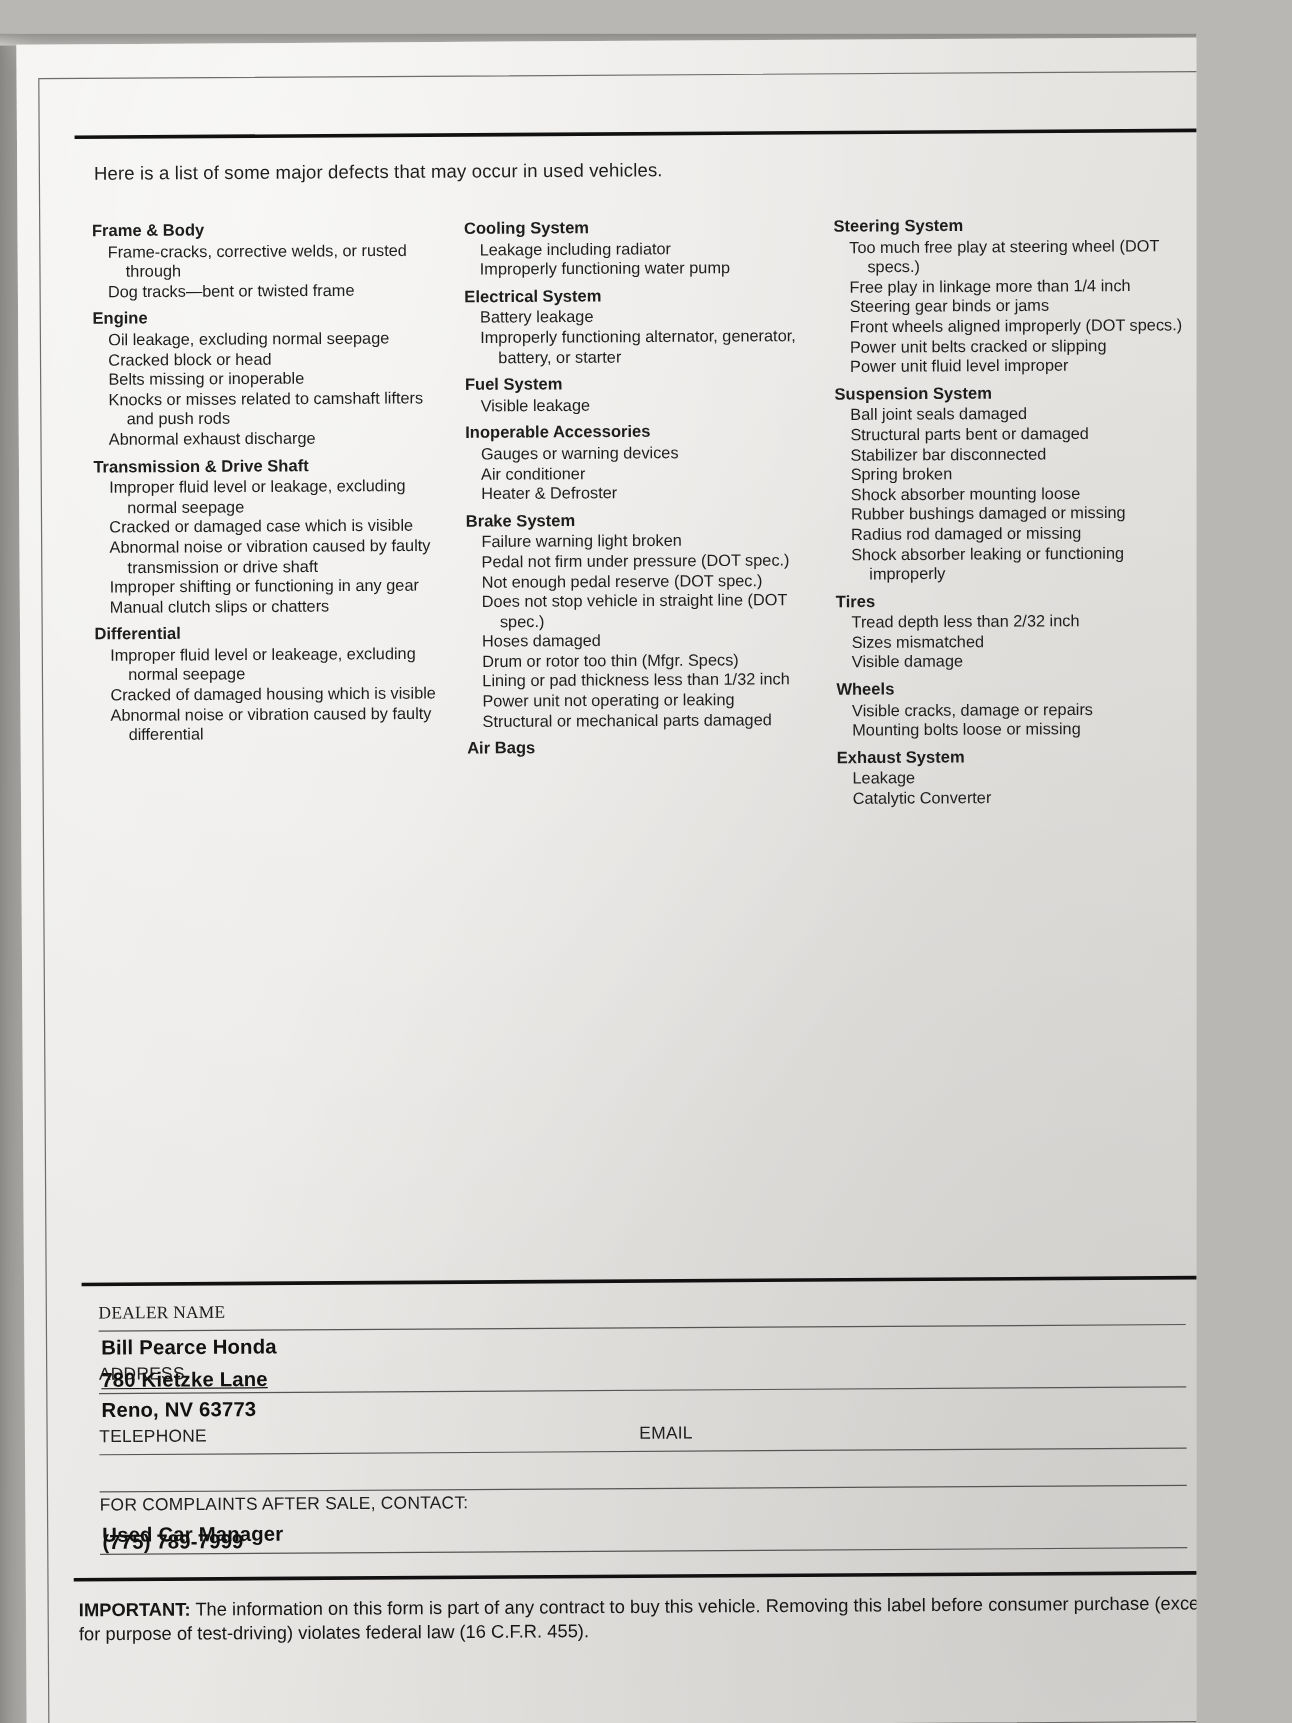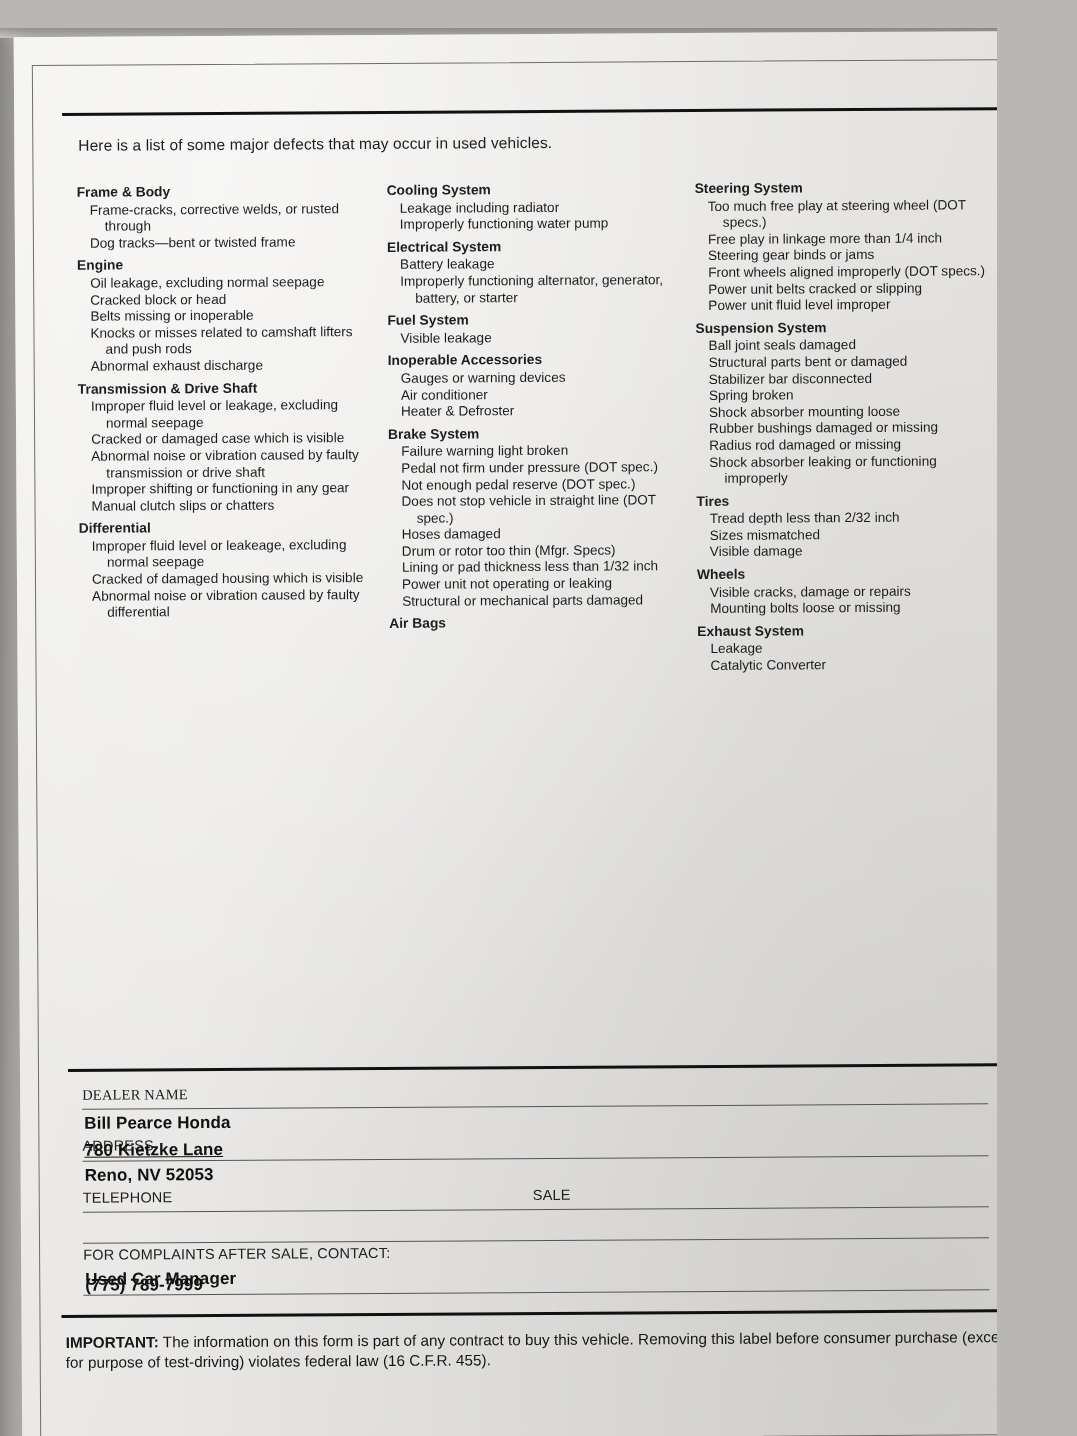--- a/index.html
+++ b/index.html
@@ -369,24 +369,24 @@
 
       <div class="rule-thick" style="left:48px; top:1032px; width:944px;"></div>
 
       <div class="field-label" style="left:62px; top:1050px;font-family:Liberation Serif, serif;">DEALER NAME</div>
       <div class="rule-thin" style="left:62px; top:1072px; width:906px;"></div>
       <div class="field-value" style="left:64px; top:1077px;">Bill Pearce Honda</div>
 
       <div class="field-label" style="left:62px; top:1101px;text-align:right;">ADDRESS</div>
       <div class="rule-thin" style="left:62px; top:1124px; width:906px;"></div>
       <div class="field-value" style="left:64px; top:1104px;text-decoration:underline;">780 Kietzke Lane</div>
-      <div class="field-value" style="left:64px; top:1129px;">Reno, NV 52053</div>
+      <div class="field-value" style="left:64px; top:1129px;">Reno, NV 63773</div>
 
       <div class="field-label" style="left:62px; top:1153px;">TELEPHONE</div>
-      <div class="field-label" style="left:512px; top:1153px;">SALE</div>
+      <div class="field-label" style="left:512px; top:1153px;">EMAIL</div>
       <div class="rule-thin" style="left:62px; top:1175px; width:906px;"></div>
       <div class="field-value" style="left:64px; top:1239px;">(775) 789-7999</div>
       <div class="field-value" style="left:514px; top:1181px;"></div>
 
       <div class="rule-thin" style="left:62px; top:1206px; width:906px;"></div>
       <div class="field-label" style="left:62px; top:1210px;">FOR COMPLAINTS AFTER SALE, CONTACT:</div>
       <div class="field-value" style="left:64px; top:1233px;">Used Car Manager</div>
       <div class="rule-thin" style="left:62px; top:1258px; width:906px;"></div>
 
       <div class="rule-thick" style="left:40px; top:1278px; width:952px;"></div>

